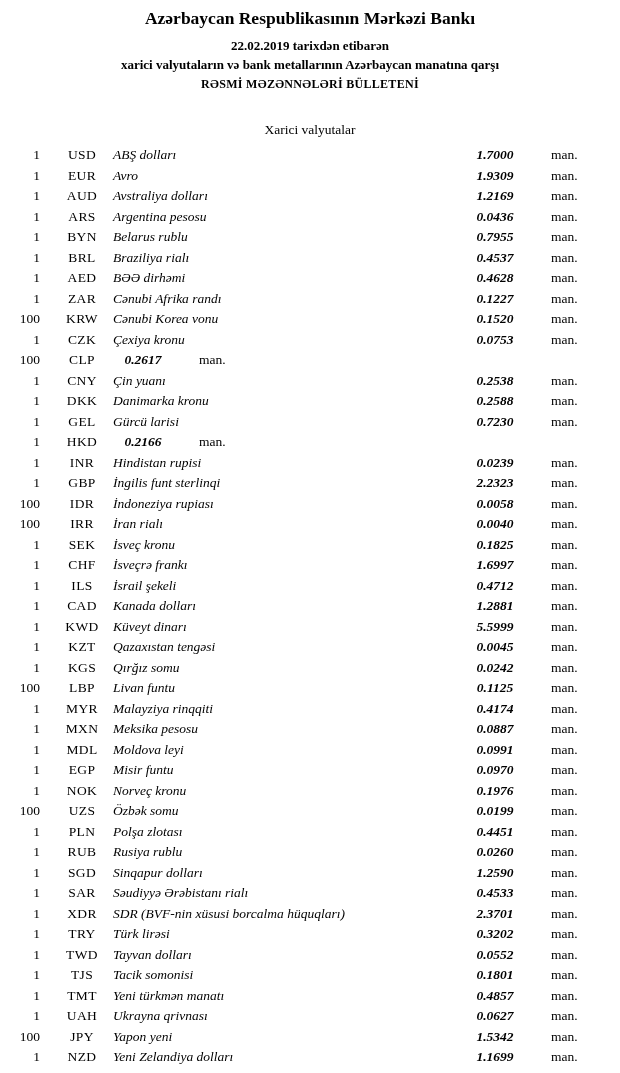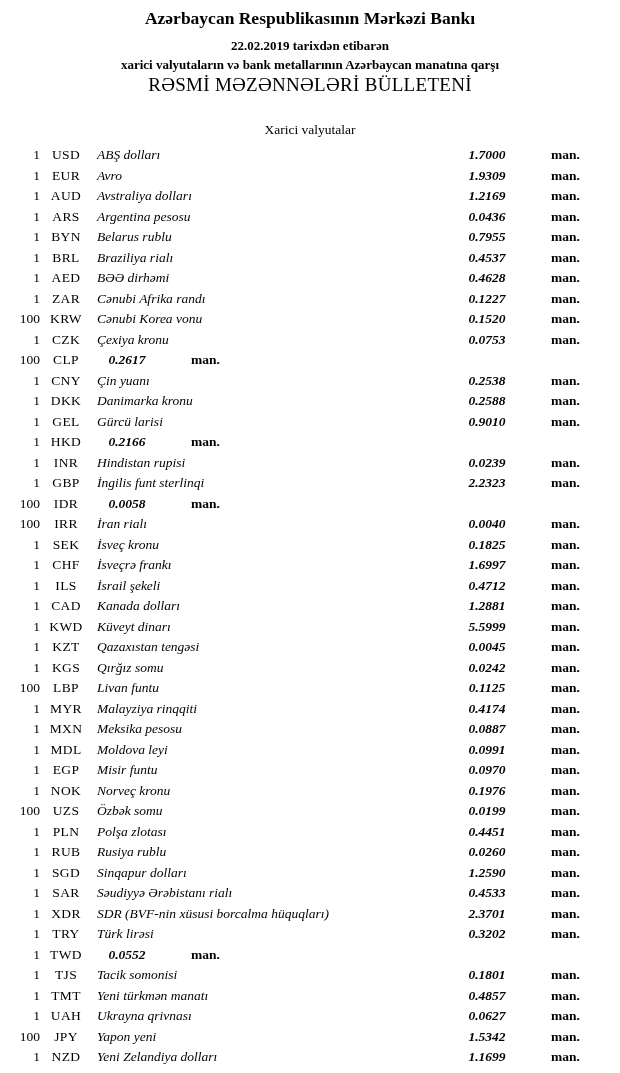--- a/index.html
+++ b/index.html
@@ -22,22 +22,22 @@
     font-weight: bold;
     line-height: 24px;
     margin-bottom: 6px;
   }
   .date-line, .sub-line {
     font-size: 13px;
     font-weight: bold;
     line-height: 19px;
   }
   .bulletin-title {
-    font-size: 19px;
-    font-weight: normal;
+    font-size: 12px;
+    font-weight: bold;
     line-height: 21px;
     letter-spacing: 0.3px;
   }
   .section-title {
     text-align: center;
     font-size: 13.5px;
     font-weight: normal;
     margin-top: 27px;
     margin-bottom: 7px;
   }
@@ -53,44 +53,43 @@
     line-height: 20.5px;
   }
   .qty {
     width: 24px;
     flex: 0 0 24px;
     text-align: right;
   }
   .code {
     width: 42px;
     flex: 0 0 42px;
-    margin-left: 5px;
+    margin-left: 21px;
     text-align: center;
     letter-spacing: 0.4px;
   }
   .name {
     flex: 1 1 auto;
     padding-left: 10px;
     white-space: nowrap;
     overflow: hidden;
     font-style: italic;
   }
   .rate {
     width: 80px;
     flex: 0 0 80px;
     text-align: center;
     font-weight: bold;
     font-style: italic;
   }
   .unit {
     width: 36px;
     flex: 0 0 36px;
-    margin-left: 24px;
+    margin-left: 16px;
     text-align: left;
-    font-weight: bold;
   }
 </style>
 </head>
 <body>
 
 <div class="page">
 
   <header>
     <div class="bank-title">Azərbaycan Respublikasının Mərkəzi Bankı</div>
     <div class="date-line">22.02.2019 tarixdən etibarən</div>
@@ -189,21 +188,21 @@
         <span class="qty">1</span>
         <span class="code">DKK</span>
         <span class="name">Danimarka kronu</span>
         <span class="rate">0.2588</span>
         <span class="unit">man.</span>
       </div>
       <div class="row">
         <span class="qty">1</span>
         <span class="code">GEL</span>
         <span class="name">Gürcü larisi</span>
-        <span class="rate">0.9010</span>
+        <span class="rate">0.7230</span>
         <span class="unit">man.</span>
       </div>
       <div class="row">
         <span class="qty">1</span>
         <span class="code">HKD</span>
         <span class="rate">0.2166</span>
         <span class="unit">man.</span>
       </div>
       <div class="row">
         <span class="qty">1</span>
@@ -215,20 +214,21 @@
       <div class="row">
         <span class="qty">1</span>
         <span class="code">GBP</span>
         <span class="name">İngilis funt sterlinqi</span>
         <span class="rate">2.2323</span>
         <span class="unit">man.</span>
       </div>
       <div class="row">
         <span class="qty">100</span>
         <span class="code">IDR</span>
+        <span class="name">İndoneziya rupiası</span>
         <span class="rate">0.0058</span>
         <span class="unit">man.</span>
       </div>
       <div class="row">
         <span class="qty">100</span>
         <span class="code">IRR</span>
         <span class="name">İran rialı</span>
         <span class="rate">0.0040</span>
         <span class="unit">man.</span>
       </div>
@@ -368,20 +368,21 @@
       <div class="row">
         <span class="qty">1</span>
         <span class="code">TRY</span>
         <span class="name">Türk lirəsi</span>
         <span class="rate">0.3202</span>
         <span class="unit">man.</span>
       </div>
       <div class="row">
         <span class="qty">1</span>
         <span class="code">TWD</span>
+        <span class="name">Tayvan dolları</span>
         <span class="rate">0.0552</span>
         <span class="unit">man.</span>
       </div>
       <div class="row">
         <span class="qty">1</span>
         <span class="code">TJS</span>
         <span class="name">Tacik somonisi</span>
         <span class="rate">0.1801</span>
         <span class="unit">man.</span>
       </div>

